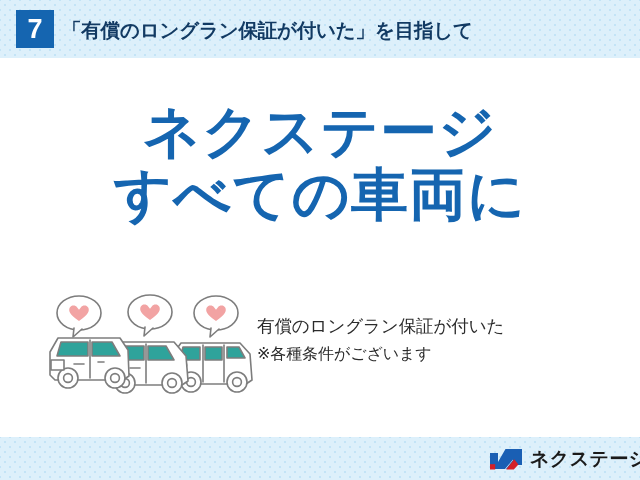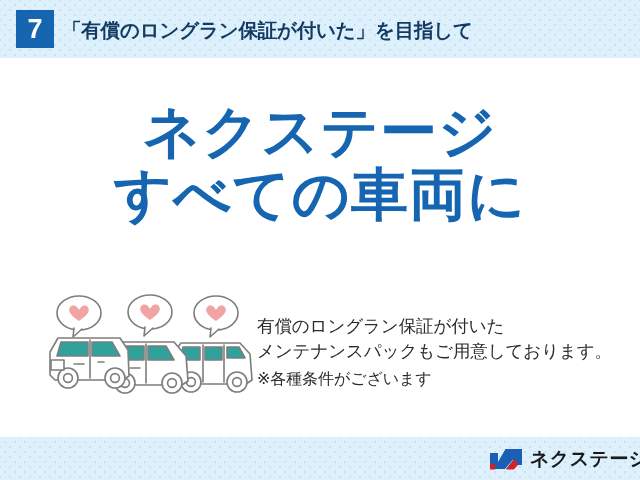--- a/index.html
+++ b/index.html
@@ -236,21 +236,20 @@
           <line x1="34" y1="72" x2="44" y2="72"></line>
           <line x1="58" y1="70" x2="64" y2="70"></line>
         </g>
 
       </g>
     </svg>
   </div>
 
   <div id="body-copy">
     <div class="copy-line">有償のロングラン保証が付いた</div>
-    <div class="copy-line">メンテナンスパックもご用意しております。</div>
     <div class="copy-note">※各種条件がございます</div>
   </div>
 
   <div id="footer-band" class="dotband"></div>
 
   <div id="footer-logo">
     <svg id="logo-mark" viewBox="0 0 34 22" xmlns="http://www.w3.org/2000/svg">
       <path d="M1 21 L1 5 L9 5 L9 14 L16.5 1 L24.5 1 L24.5 11 L16 21 Z" fill="#1a5fb4"></path>
       <path d="M17 21 L25 11 L25 21 Z" fill="#1a5fb4"></path>
       <path d="M24 1 L33 1 L33 17 L24 17 Z" fill="#1a5fb4"></path>

